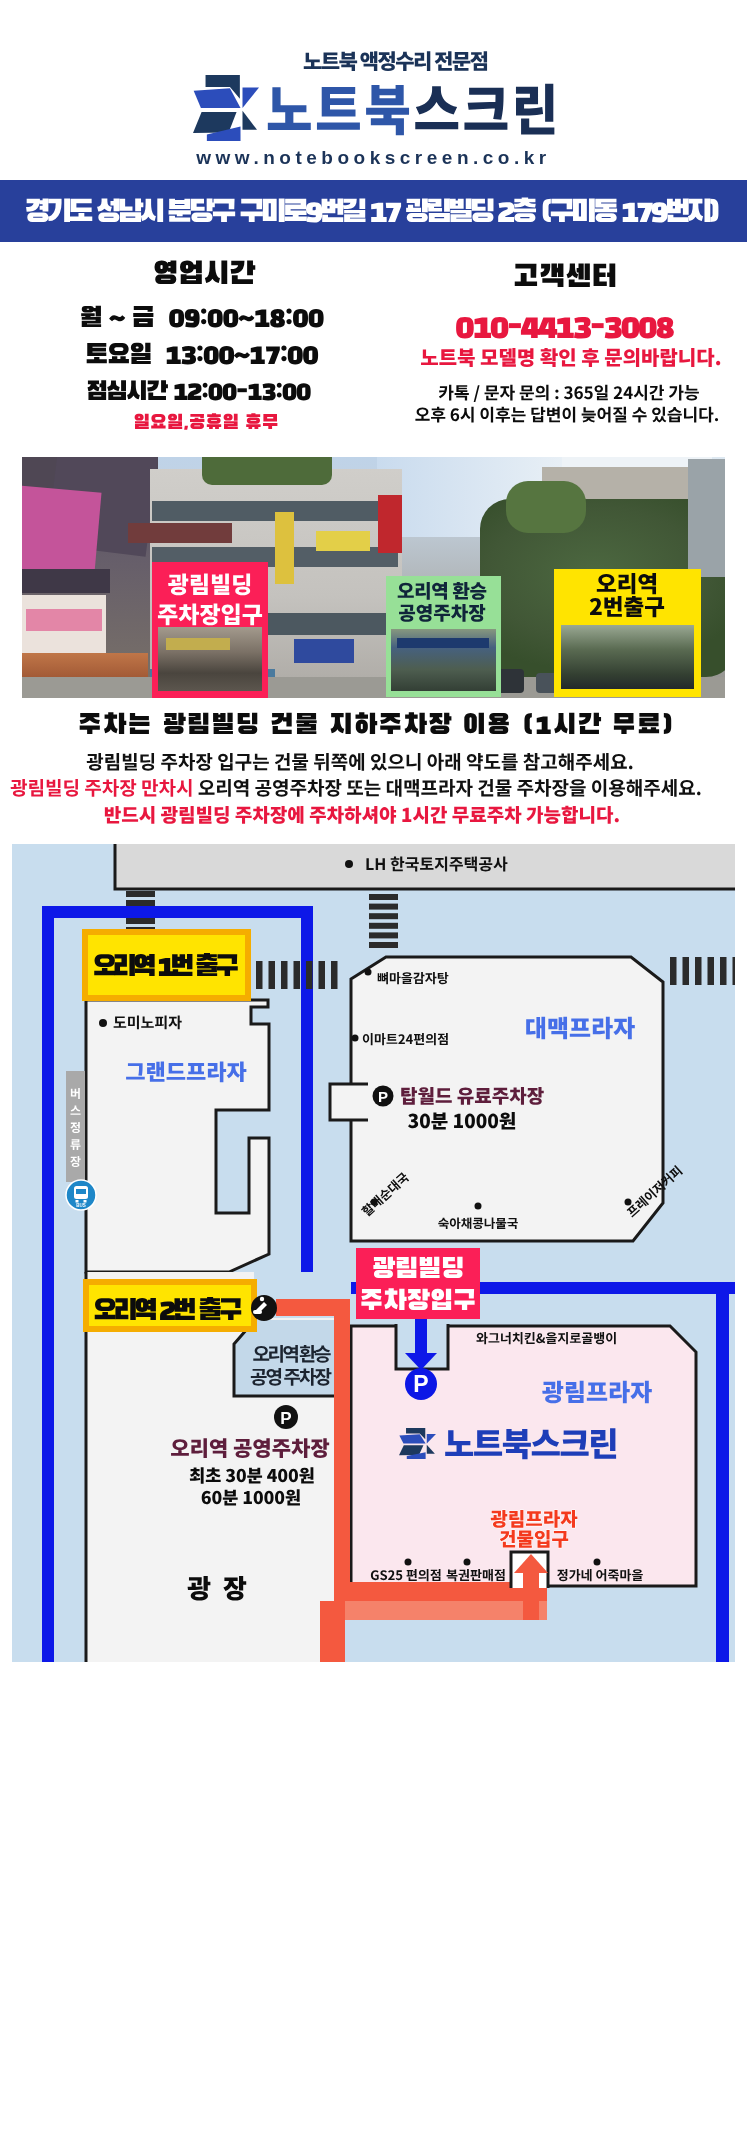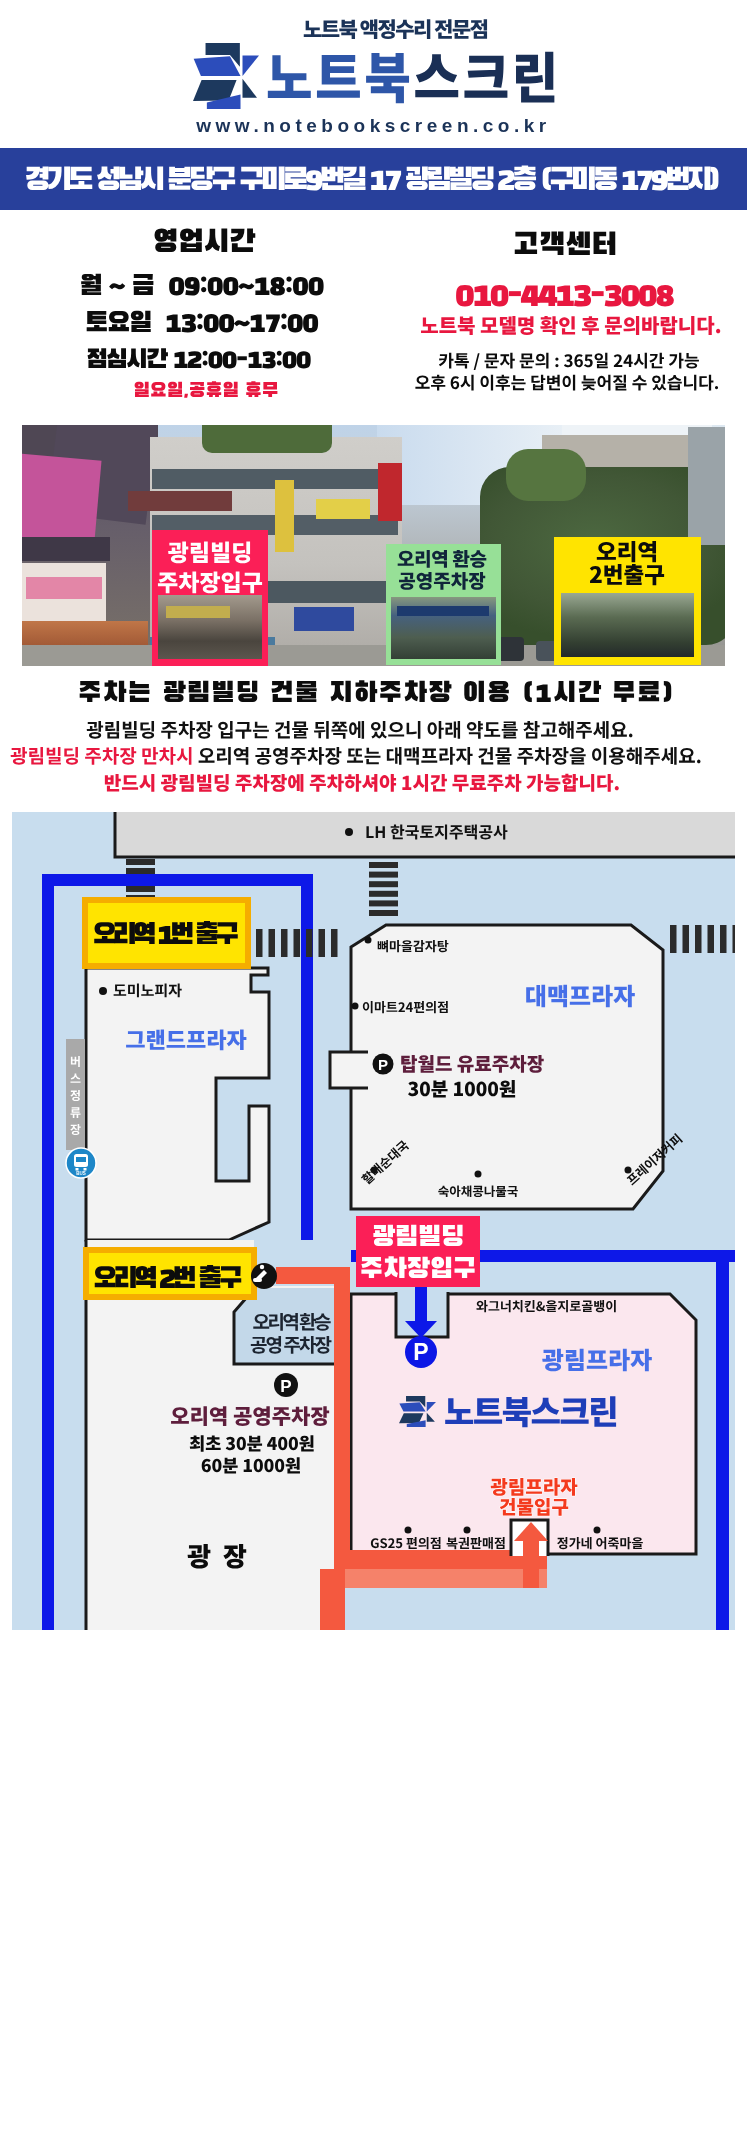--- a/index.html
+++ b/index.html
@@ -1,16 +1,16 @@
 <!DOCTYPE html>
 <html><head><meta charset="utf-8">
 <style>
 html,body{margin:0;padding:0;background:#fff;}
 #page{position:relative;width:747px;height:1630px;background:#fff;overflow:hidden;
-font-family:"Liberation Sans",sans-serif;}
+font-family:"Liberation Sans",sans-serif;margin-top:32px;}
 .abs{position:absolute;}
 </style></head><body>
 <div id="page">
 
 <svg class="abs" style="left:193px;top:43px;" width="66" height="66" viewBox="0 0 100 100">
       <use href="#logoicon"></use>
     </svg>
 
 <div class="abs" style="left:0;top:115px;width:747px;text-align:center;font-size:19px;font-weight:bold;color:#1b3358;letter-spacing:4.5px;">www.notebookscreen.co.kr</div>
 

